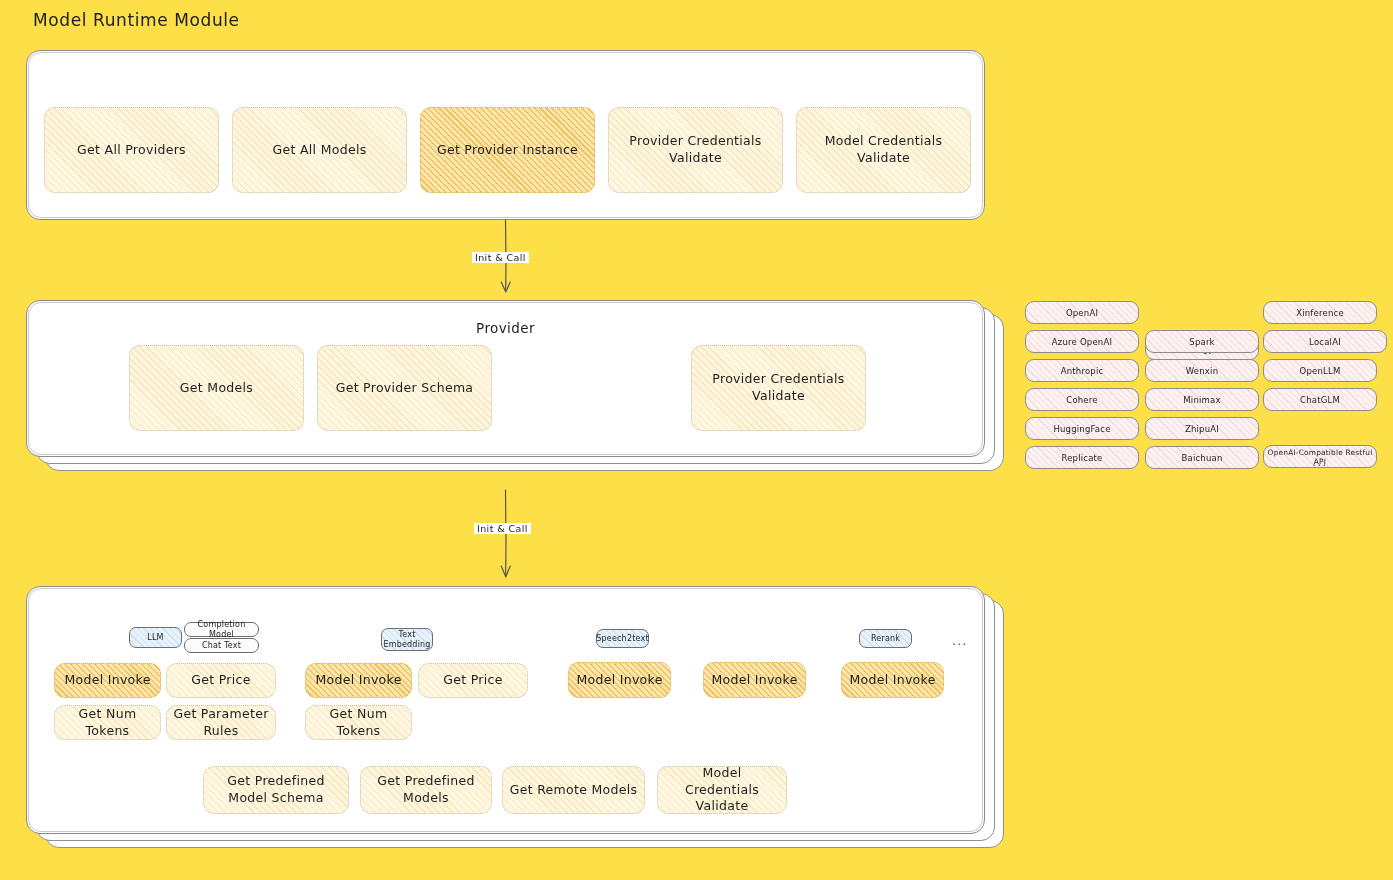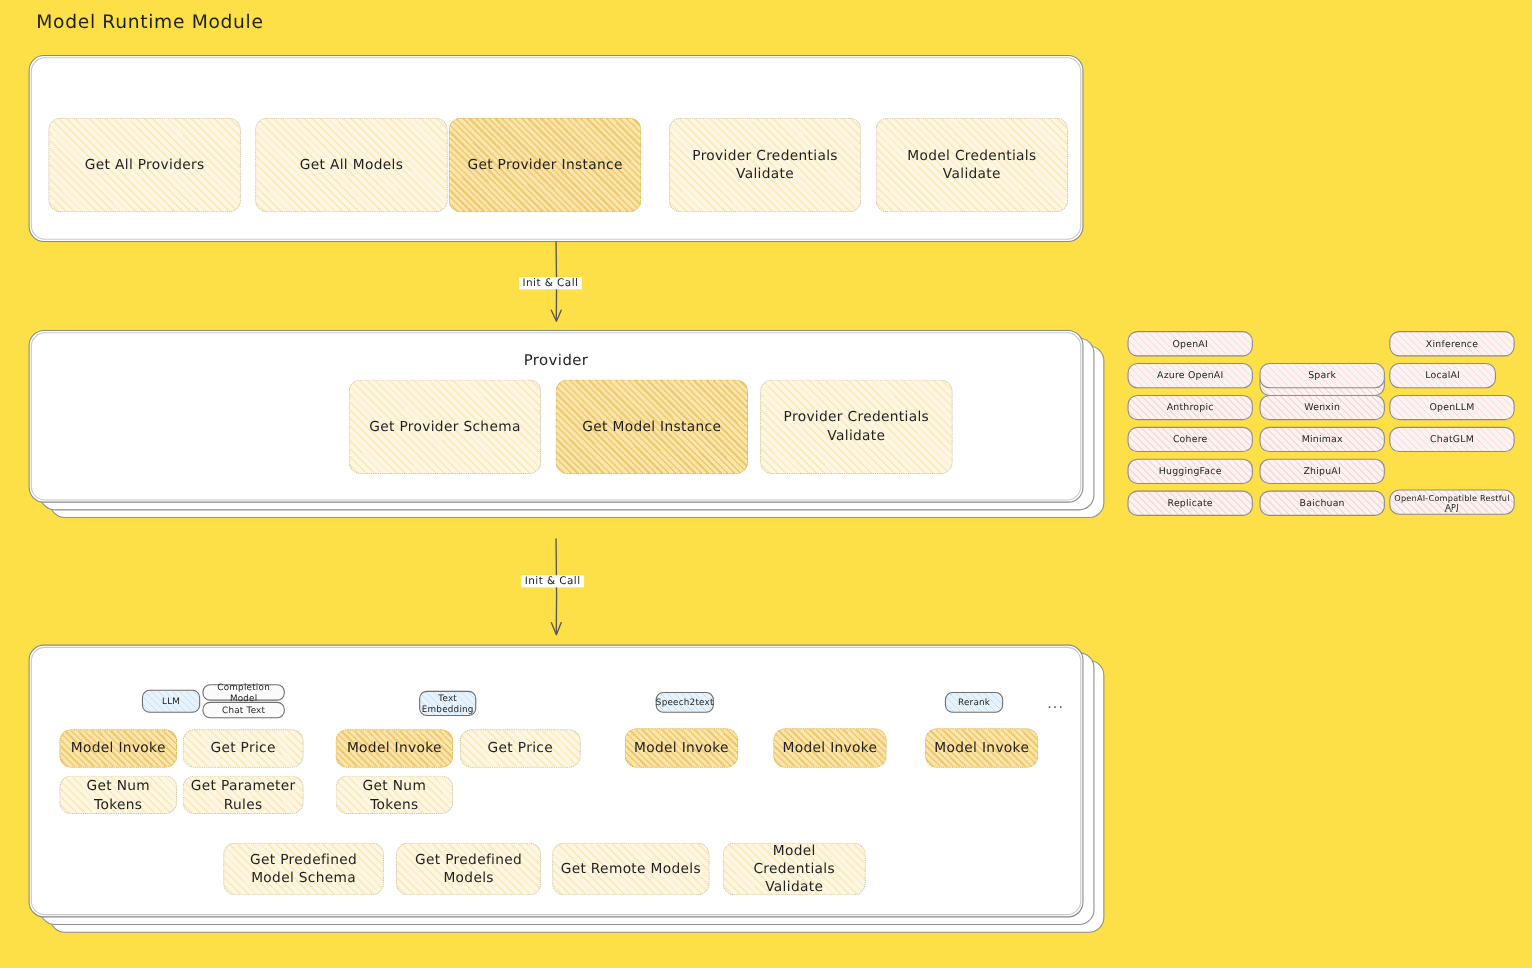--- a/index.html
+++ b/index.html
@@ -166,37 +166,37 @@
 <body>
 
 <div id="canvas">
 
   <div class="page-title hand">Model Runtime Module</div>
 
   <div class="panel" style="left:26px; top:50px; width:959px; height:170px;"></div>
 
   <div class="mbox" style="left:44px; top:107px; width:175px; height:86px;">Get All Providers</div>
   <div class="mbox" style="left:232px; top:107px; width:175px; height:86px;">Get All Models</div>
-  <div class="mbox accent" style="left:408px; top:107px; width:175px; height:86px;text-align:right;">Get Provider Instance</div>
+  <div class="mbox accent" style="left:420px; top:107px; width:175px; height:86px;text-align:right;">Get Provider Instance</div>
   <div class="mbox" style="left:608px; top:107px; width:175px; height:86px;">Provider Credentials Validate</div>
   <div class="mbox" style="left:796px; top:107px; width:175px; height:86px;">Model Credentials Validate</div>
 
   <svg class="arrow-svg" style="left:496px; top:220px;" width="20" height="80" viewBox="0 0 20 80">
     <path d="M9.5 0 L10 40 L9.7 70" stroke="#555" stroke-width="1.2" fill="none" stroke-linecap="round"></path>
     <path d="M5.2 62 L9.8 72 L14.2 62" stroke="#555" stroke-width="1.2" fill="none" stroke-linecap="round" stroke-linejoin="round"></path>
   </svg>
   <div class="arrow-label hand" style="left:472px; top:252px;">Init &amp; Call</div>
 
   <div class="panel-stack-layer" style="left:45px; top:314px; width:959px; height:157px;"></div>
   <div class="panel-stack-layer" style="left:36px; top:307px; width:959px; height:157px;"></div>
   <div class="panel" style="left:26px; top:300px; width:959px; height:157px;"></div>
   <div class="panel-title hand" style="left:26px; top:320px; width:959px;">Provider</div>
 
+  <div class="mbox" style="left:129px; top:345px; width:175px; height:86px;">Get Models</div>
   <div class="mbox" style="left:317px; top:345px; width:175px; height:86px;">Get Provider Schema</div>
-  <div class="mbox accent" style="left:505px; top:345px; width:175px; height:86px;">Get Model Instance</div>
   <div class="mbox" style="left:691px; top:345px; width:175px; height:86px;">Provider Credentials Validate</div>
 
   <svg class="arrow-svg" style="left:496px; top:490px;" width="20" height="95" viewBox="0 0 20 95">
     <path d="M9.5 0 L10 50 L9.7 85" stroke="#555" stroke-width="1.2" fill="none" stroke-linecap="round"></path>
     <path d="M5.2 76 L9.8 87 L14.2 76" stroke="#555" stroke-width="1.2" fill="none" stroke-linecap="round" stroke-linejoin="round"></path>
   </svg>
   <div class="arrow-label hand" style="left:474px; top:523px;">Init &amp; Call</div>
 
   <div class="chip" style="left:1025px; top:301px; width:114px; height:23px;">OpenAI</div>
   <div class="chip" style="left:1025px; top:330px; width:114px; height:23px;">Azure OpenAI</div>
@@ -206,21 +206,21 @@
   <div class="chip" style="left:1025px; top:446px; width:114px; height:23px;">Replicate</div>
 
   <div class="chip" style="left:1145px; top:301px; width:114px; height:23px;margin-top:36px;">Tongyi</div>
   <div class="chip" style="left:1145px; top:330px; width:114px; height:23px;">Spark</div>
   <div class="chip" style="left:1145px; top:359px; width:114px; height:23px;">Wenxin</div>
   <div class="chip" style="left:1145px; top:388px; width:114px; height:23px;">Minimax</div>
   <div class="chip" style="left:1145px; top:417px; width:114px; height:23px;">ZhipuAI</div>
   <div class="chip" style="left:1145px; top:446px; width:114px; height:23px;">Baichuan</div>
 
   <div class="chip" style="left:1263px; top:301px; width:114px; height:23px;">Xinference</div>
-  <div class="chip" style="left:1263px; top:330px; width:97px; height:23px;">LocalAI</div>
+  <div class="chip" style="left:1263px; top:330px; width:124px; height:23px;">LocalAI</div>
   <div class="chip" style="left:1263px; top:359px; width:114px; height:23px;">OpenLLM</div>
   <div class="chip" style="left:1263px; top:388px; width:114px; height:23px;">ChatGLM</div>
   <div class="chip" style="left:1263px; top:417px; width:114px; height:23px; font-size:7.4px;margin-top:28px;">OpenAI-Compatible Restful API</div>
   <div class="ellipsis hand" style="left:1312px; top:455px;">...</div>
 
   <div class="panel-stack-layer" style="left:45px; top:600px; width:959px; height:248px;"></div>
   <div class="panel-stack-layer" style="left:36px; top:593px; width:959px; height:248px;"></div>
   <div class="panel" style="left:26px; top:586px; width:959px; height:248px;"></div>
 
   <div class="badge" style="left:129px; top:627px; width:53px; height:21px;">LLM</div>

